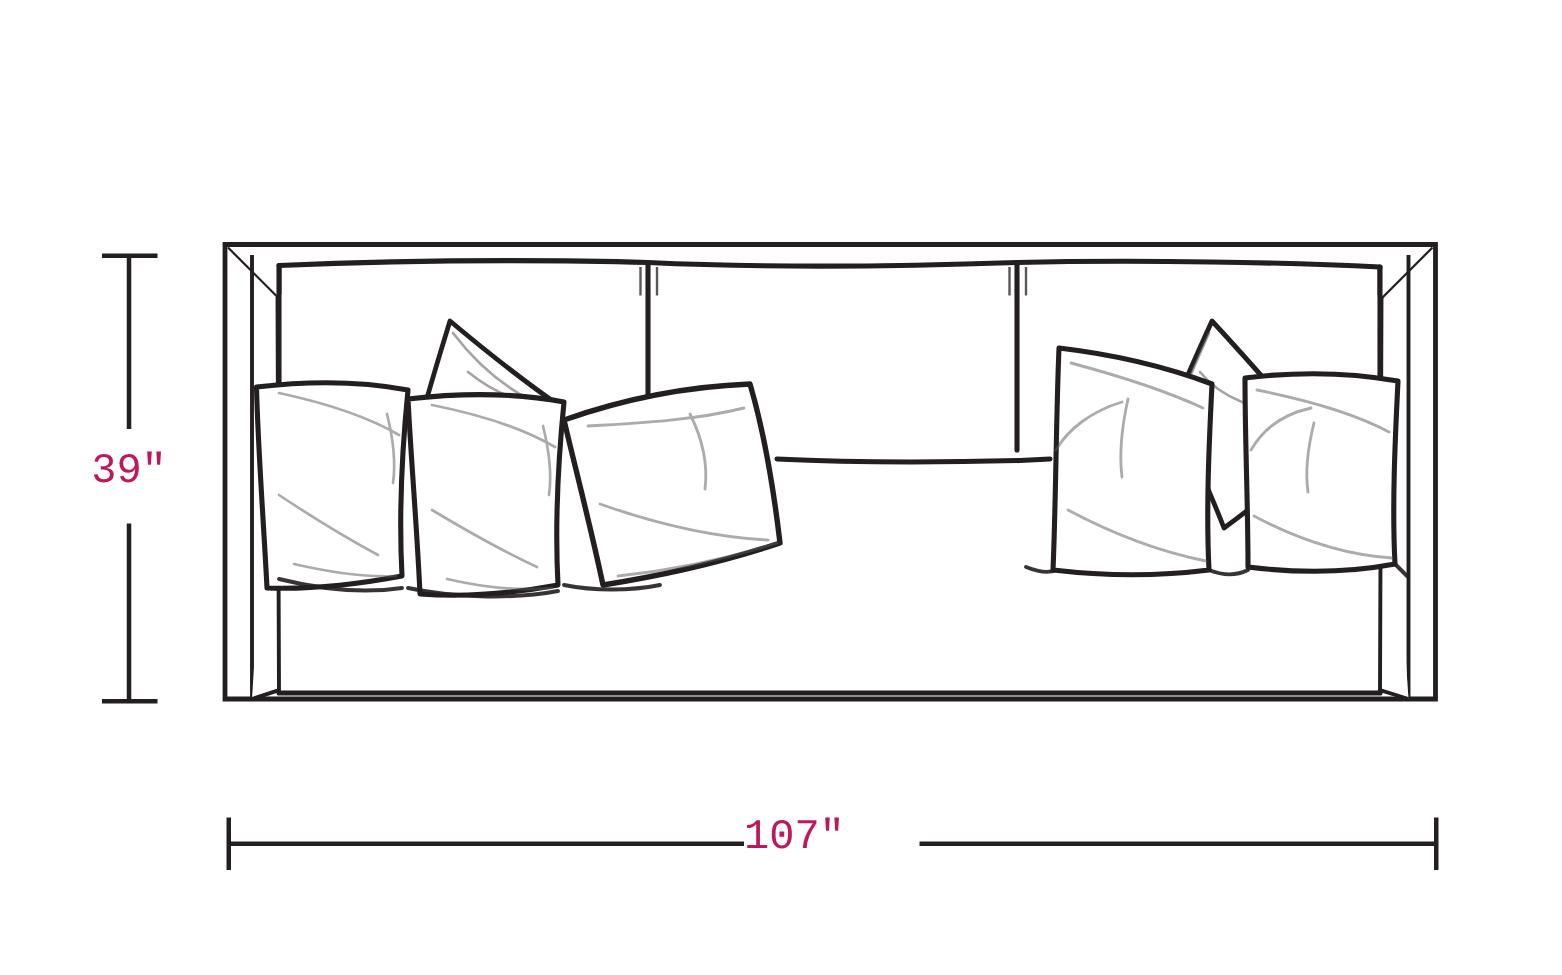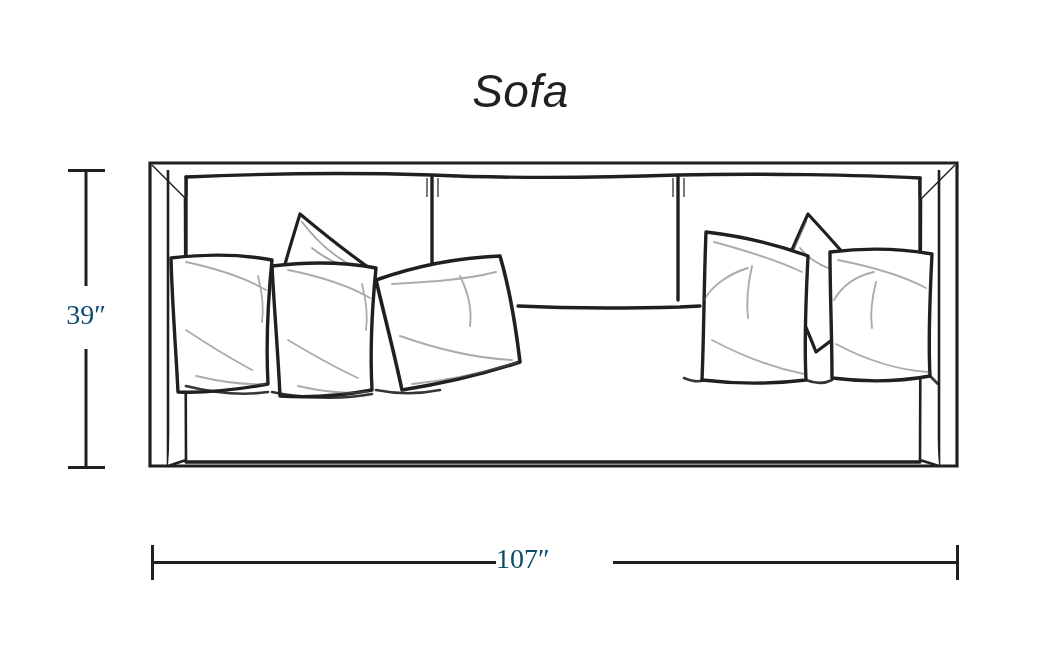--- a/index.html
+++ b/index.html
@@ -30,24 +30,24 @@
     font-family: "Liberation Sans", sans-serif;
     font-style: italic;
     font-size: 46px;
     font-weight: 400;
     letter-spacing: 0.5px;
     color: #231f20;
     line-height: 1;
   }
   .dim-label {
     position: absolute;
-    font-family: Liberation Serif, serif;
+    font-family: Liberation Mono, monospace;
     font-size: 28px;
     font-weight: 400;
-    color: #0c4a6e;
+    color: #be185d;
     line-height: 1;
     white-space: nowrap;
   }
   #height-label {
     left: 34px;
     top: 301px;
     width: 104px;
     text-align: center;
   }
   #width-label {
@@ -62,21 +62,20 @@
     top: 0;
     width: 1041px;
     height: 650px;
   }
 </style>
 </head>
 <body>
 
 <div id="diagram-root">
 
-  <div class="title">Sofa</div>
 
   <div class="dim-label" id="height-label">39″</div>
 
   <div class="dim-label" id="width-label">107″</div>
 
   <svg class="layer" viewBox="0 0 1041 650" xmlns="http://www.w3.org/2000/svg">
 
     <g stroke="#231f20" stroke-linecap="butt" fill="none">
       <line x1="68" y1="170.5" x2="105" y2="170.5" stroke-width="3"></line>
       <line x1="86" y1="171" x2="86" y2="286" stroke-width="3"></line>

